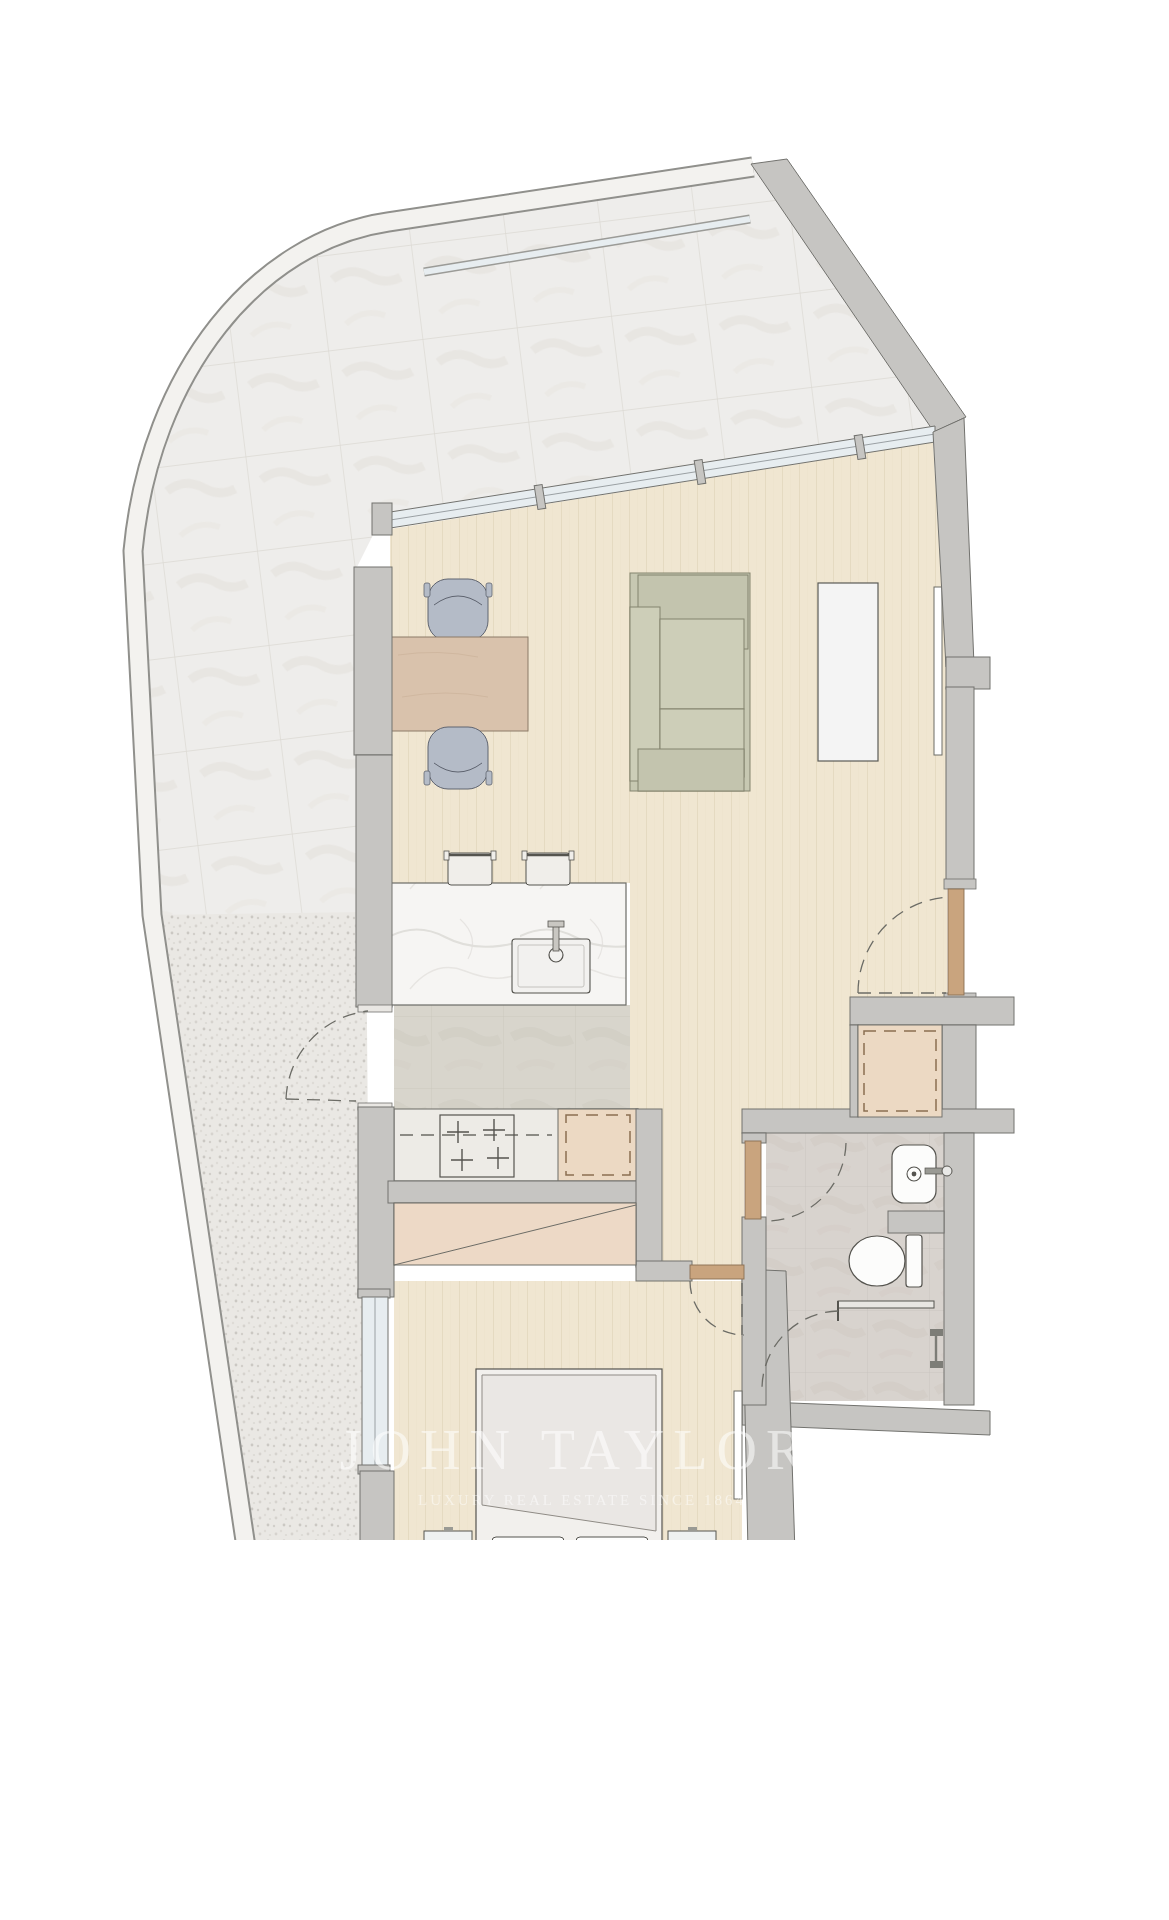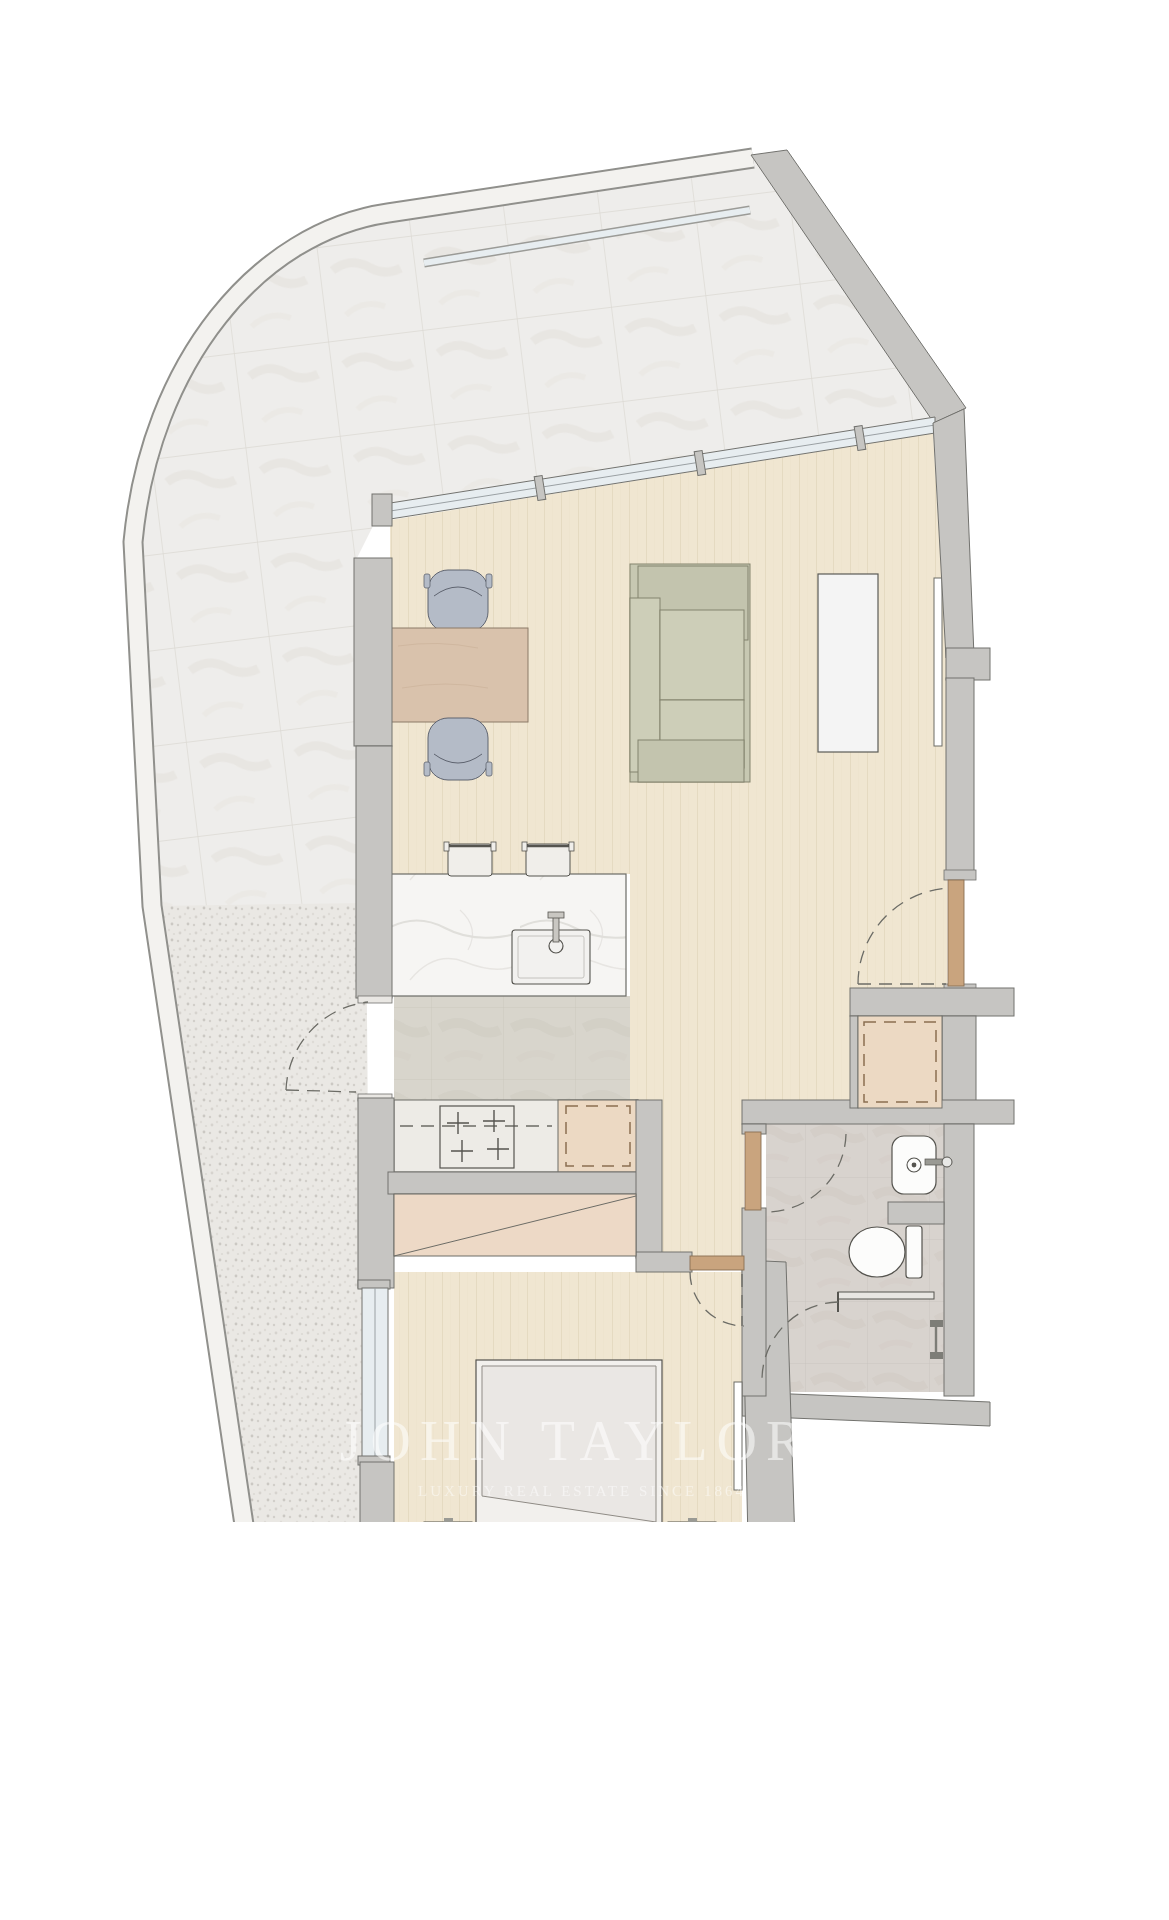--- a/index.html
+++ b/index.html
@@ -1,16 +1,16 @@
 <!DOCTYPE html>
 <html style="--wall: #c6c5c2; --wallLine: #72726e; --outline: #6c6c66; --tile: #eeedeb; --tileJoint: #dcd9d4; --gravel: #eae8e4; --wood: #f0e6d1; --woodLine: #ddcfb5; --stone: #d8d5cc; --bathFloor: #d8d3ce; --island: #f6f5f3; --counter: #edebe6; --glass: #e7edf0; --tan: #ecd9c3; --door: #c9a47e; --doorEdge: #8a6f52; --sofa: #c7c8b2; --sofaDark: #c3c4ae; --sofaLight: #cdceb8; --table: #d9c2ac; --tableEdge: #8b7a68; --chair: #b4bbc7; --chairEdge: #5f6470; --stool: #f0eeea; --fixture: #fcfcfb; --fixtureLine: #55544f; --bedFrame: #f2f0ed; --duvet: #eae7e4; --duvetLine: #8f8b85; --wardrobe: #edd9c6; --parapet: #f3f2ef; --parapetEdge: #90908c; --watermark: rgba(255,255,255,0.55);"><head>
 <meta charset="utf-8">
 <style>
   html,body{margin:0;padding:0;background:#ffffff;}
-  .stage{width:1169px;height:1522px;position:relative;margin:0 auto;
+  .stage{width:1169px;height:1522px;position:relative;margin:9px auto;
          font-family:"Liberation Serif", serif;}
   svg{display:block;width:1169px;height:1920px;}
 
   .wall{fill:var(--wall);stroke:var(--wallLine);stroke-width:1;}
   .dash{fill:none;stroke:var(--outline);stroke-width:1.3;stroke-dasharray:13 8;}
   .dash-brown{fill:none;stroke:var(--doorEdge);stroke-width:1.5;stroke-dasharray:12 8;}
   .glass{fill:var(--glass);stroke:var(--wallLine);stroke-width:1;}
   .doorleaf{fill:var(--door);stroke:var(--doorEdge);stroke-width:0.9;}
   .wm{fill:var(--watermark);font-family:"Liberation Serif",serif;text-anchor:middle;}
 </style>

